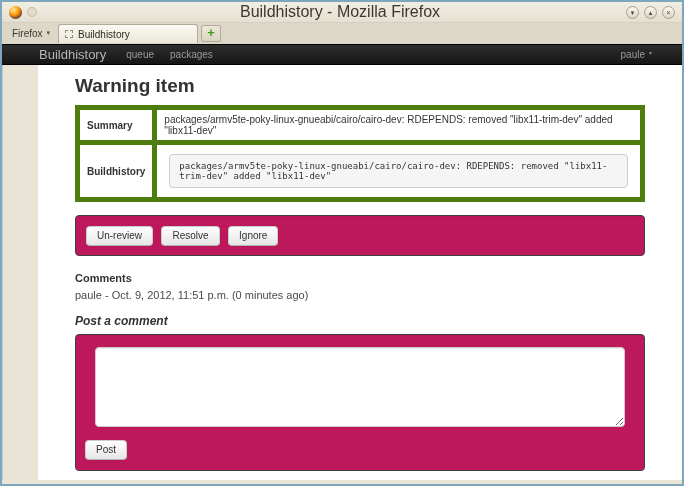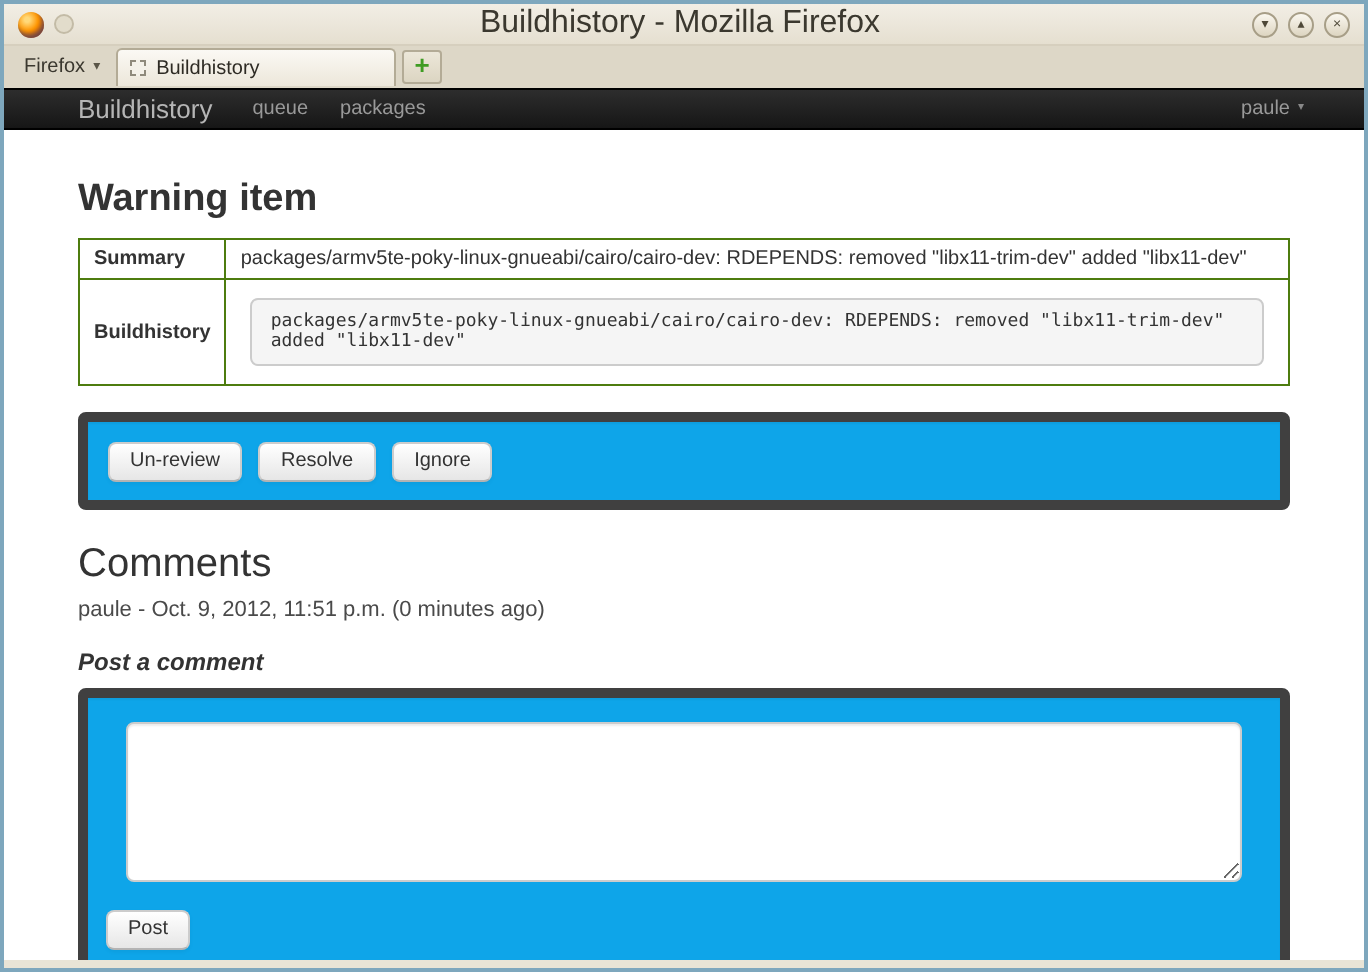--- a/index.html
+++ b/index.html
@@ -90,62 +90,62 @@
   .nav-link { font-size: 10px; color: #999; margin-right: 16px; cursor: pointer; }
   .user-menu {
     margin-left: auto; font-size: 10px; color: #999;
     display: flex; align-items: flex-start; gap: 4px; cursor: pointer;
   }
   .user-caret { font-size: 6px; color: #888; }
 
   
   .content {
     flex: 1 1 auto; background: #fff; overflow: hidden;
-    padding: 20px 37px 0 37px; color: #333;
+    padding: 6px 37px 0 37px; color: #333; margin-left: 36px;
   }
   .page-title { font-size: 19px; font-weight: bold; color: #333; margin: 4px 0 8px; }
 
   table.details {
     width: 100%; border-collapse: collapse;
     border: 1px solid #ddd; font-size: 10px;
   }
   table.details td, table.details th {
-    border: 1px solid #4d7c0f; padding: 4px 7px;
+    border: 5px solid #4d7c0f; padding: 4px 7px;
     text-align: left; vertical-align: middle; color: #333;
   }
   th.row-label { font-weight: bold; width: 62px; }
   th.col-label { font-weight: bold; width: 76px; }
   td.badge-cell { width: 152px; }
   .badge {
     display: inline-block; background: #b94a48; color: #fff;
     font-size: 9px; font-weight: bold; padding: 1px 5px 2px;
     border-radius: 3px;
   }
   pre.codeblock {
     background: #f5f5f5; border: 1px solid #ccc; border-radius: 4px;
     padding: 6px 9px; margin: 5px;
     font-family: "DejaVu Sans Mono", monospace;
     font-size: 9px; color: #333; white-space: pre-wrap;
   }
 
   .well {
-    background: #0ea5e9; border: 5px solid #404040; border-radius: 4px;
+    background: #be185d; border: 1px solid #404040; border-radius: 4px;
     box-shadow: inset 0 1px 1px rgba(0,0,0,.05);
     padding: 9px 10px; margin-top: 13px;
   }
   .btn {
     display: inline-block; font-size: 10px; color: #333;
     background: linear-gradient(#ffffff, #e6e6e6);
     border: 1px solid #ccc; border-bottom-color: #b3b3b3;
     border-radius: 4px; padding: 3px 10px 4px; margin-right: 4px;
     box-shadow: inset 0 1px 0 rgba(255,255,255,.2), 0 1px 2px rgba(0,0,0,.05);
     cursor: pointer;
   }
 
-  .comments-title { font-size: 20px; font-weight: normal; margin: 16px 0 5px; }
+  .comments-title { font-size: 11px; font-weight: bold; margin: 16px 0 5px; }
   .comment-meta { font-size: 11px; color: #4a4a4a; margin-bottom: 4px; }
   pre.comment-block {
     background: #f5f5f5; border: 1px solid #ccc; border-radius: 4px;
     padding: 5px 9px 6px; margin: 0;
     font-family: "DejaVu Sans Mono", monospace;
     font-size: 9px; color: #333;
   }
 
   .post-title { font-size: 12px; font-weight: bold; margin: 13px 0 6px; font-style: italic; }
   .post-well { margin-top: 0; padding: 12px 19px 10px; }

